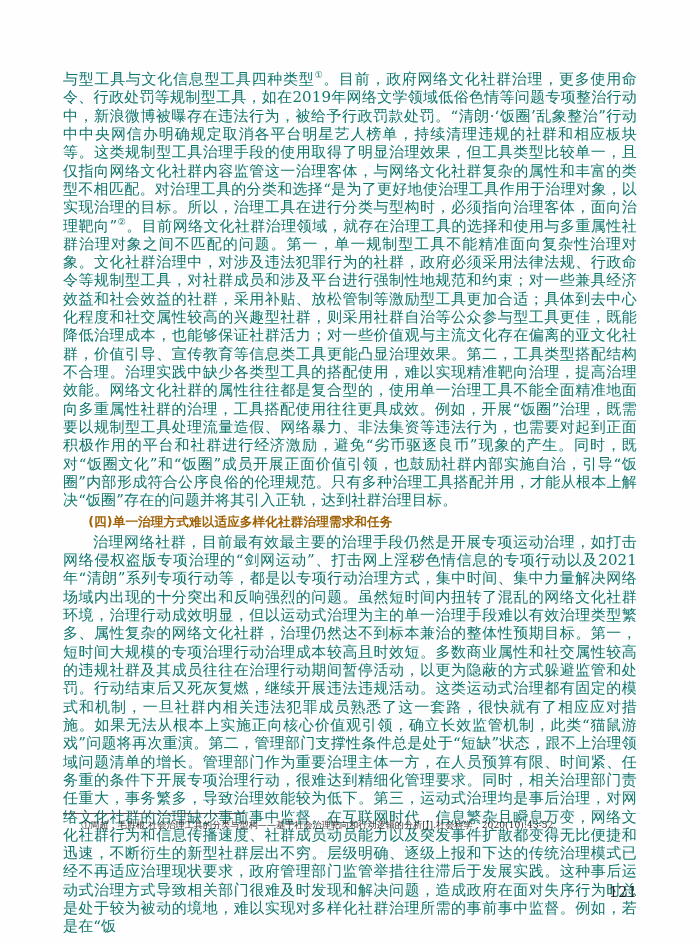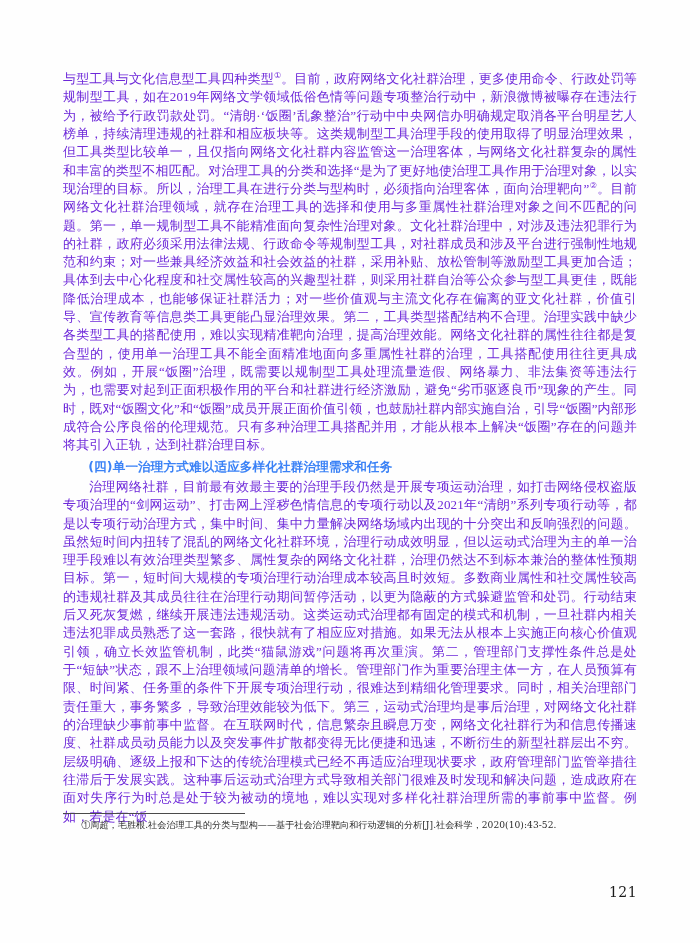--- a/index.html
+++ b/index.html
@@ -23,43 +23,42 @@
     background: #fefefe;
   }
   .content {
     position: absolute;
     left: 63px;
     top: 70px;
     width: 574px;
   }
   p.body-par {
     margin: 0;
-    font-size: 13px;
+    font-size: 15px;
     line-height: 18.32px;
     text-align: justify;
     text-justify: inter-character;
     letter-spacing: 0.01em;
     text-indent: 0;
-    color: #6d28d9;
+    color: #0f766e;
     word-break: break-all;
-    font-family: Liberation Serif, serif;
   }
   p.indent2 {
     text-indent: 2em;
   }
   h2.section-heading {
     margin: 0;
     padding: 3px 0 2px 0;
     font-family: "DejaVu Sans", "Liberation Sans", sans-serif;
     font-size: 12.6px;
     line-height: 18.32px;
     font-weight: bold;
     text-indent: 2em;
     letter-spacing: 0.01em;
-    color: #3b82f6;
+    color: #a16207;
   }
   sup.fn-ref {
     font-size: 0.62em;
     vertical-align: super;
     line-height: 0;
     letter-spacing: 0;
   }
   .footnote-area {
     position: absolute;
     left: 63px;

